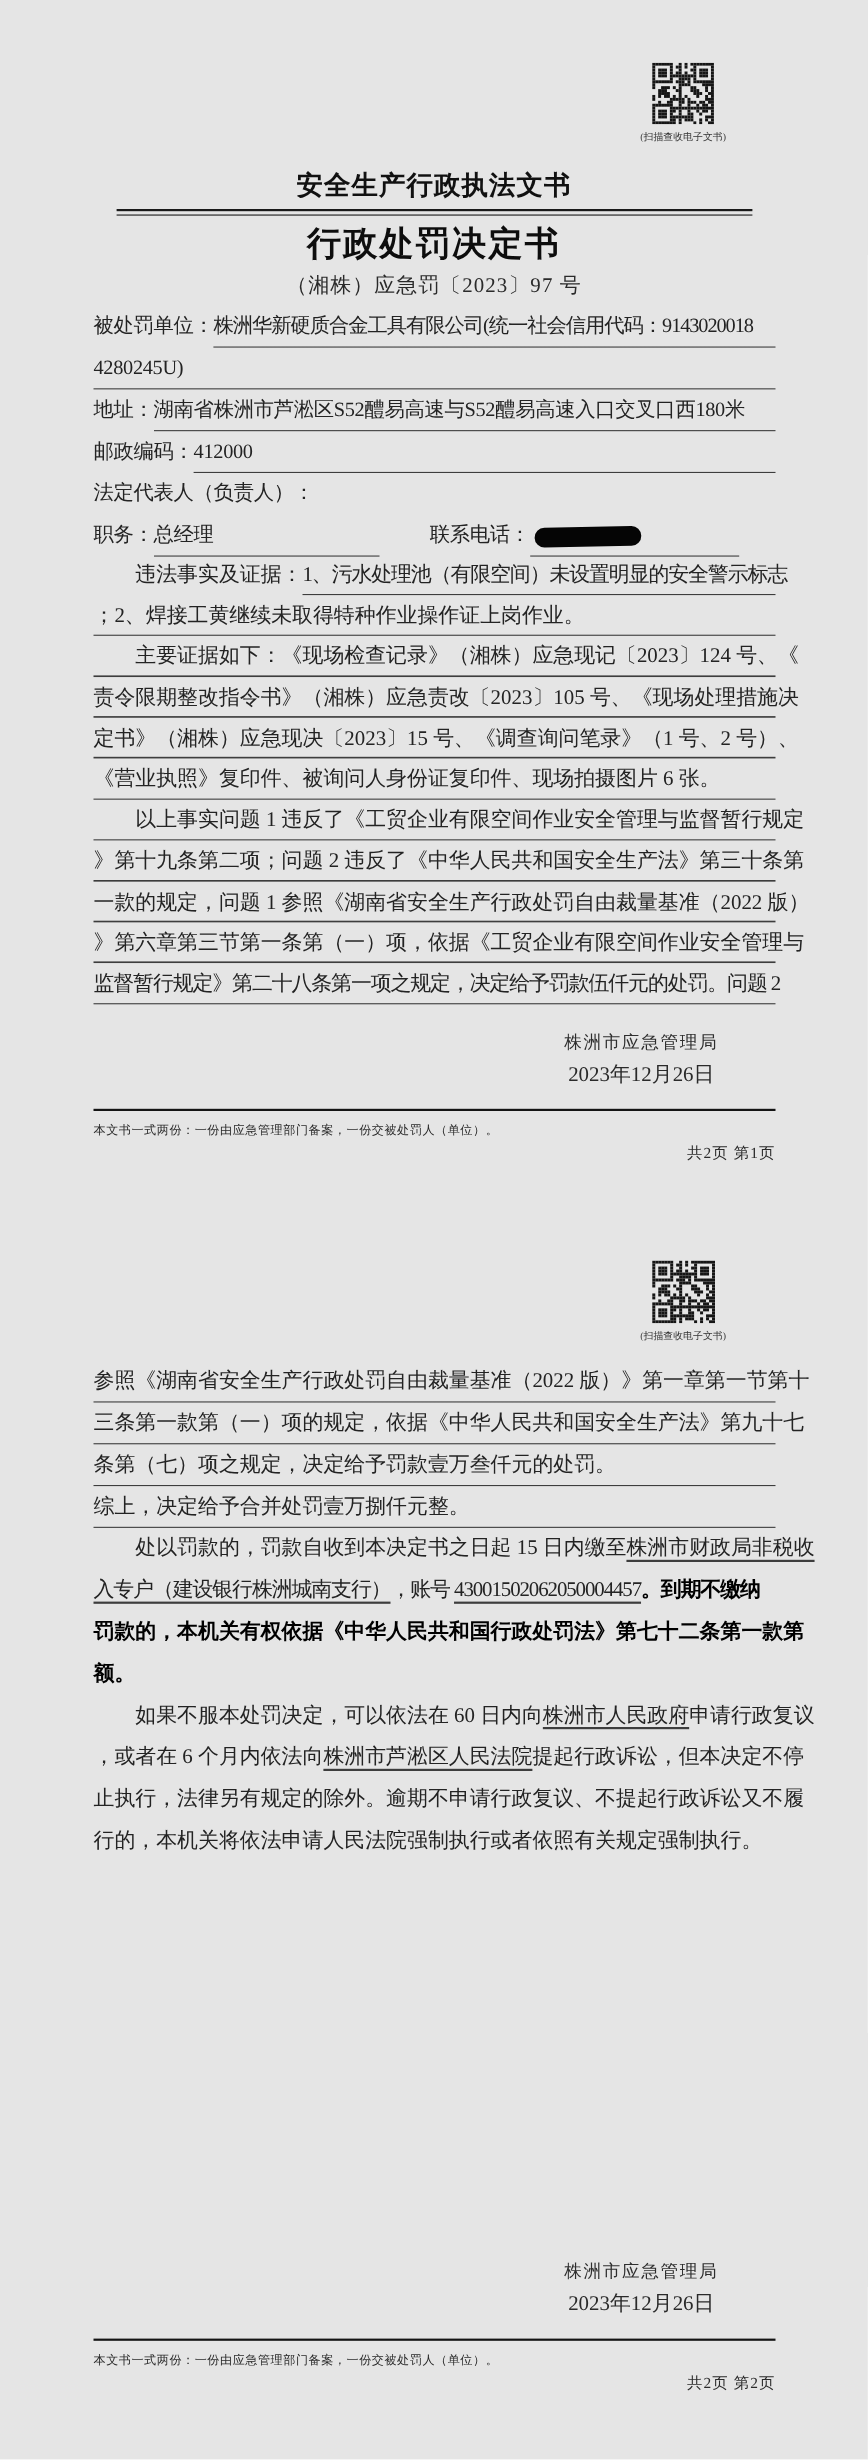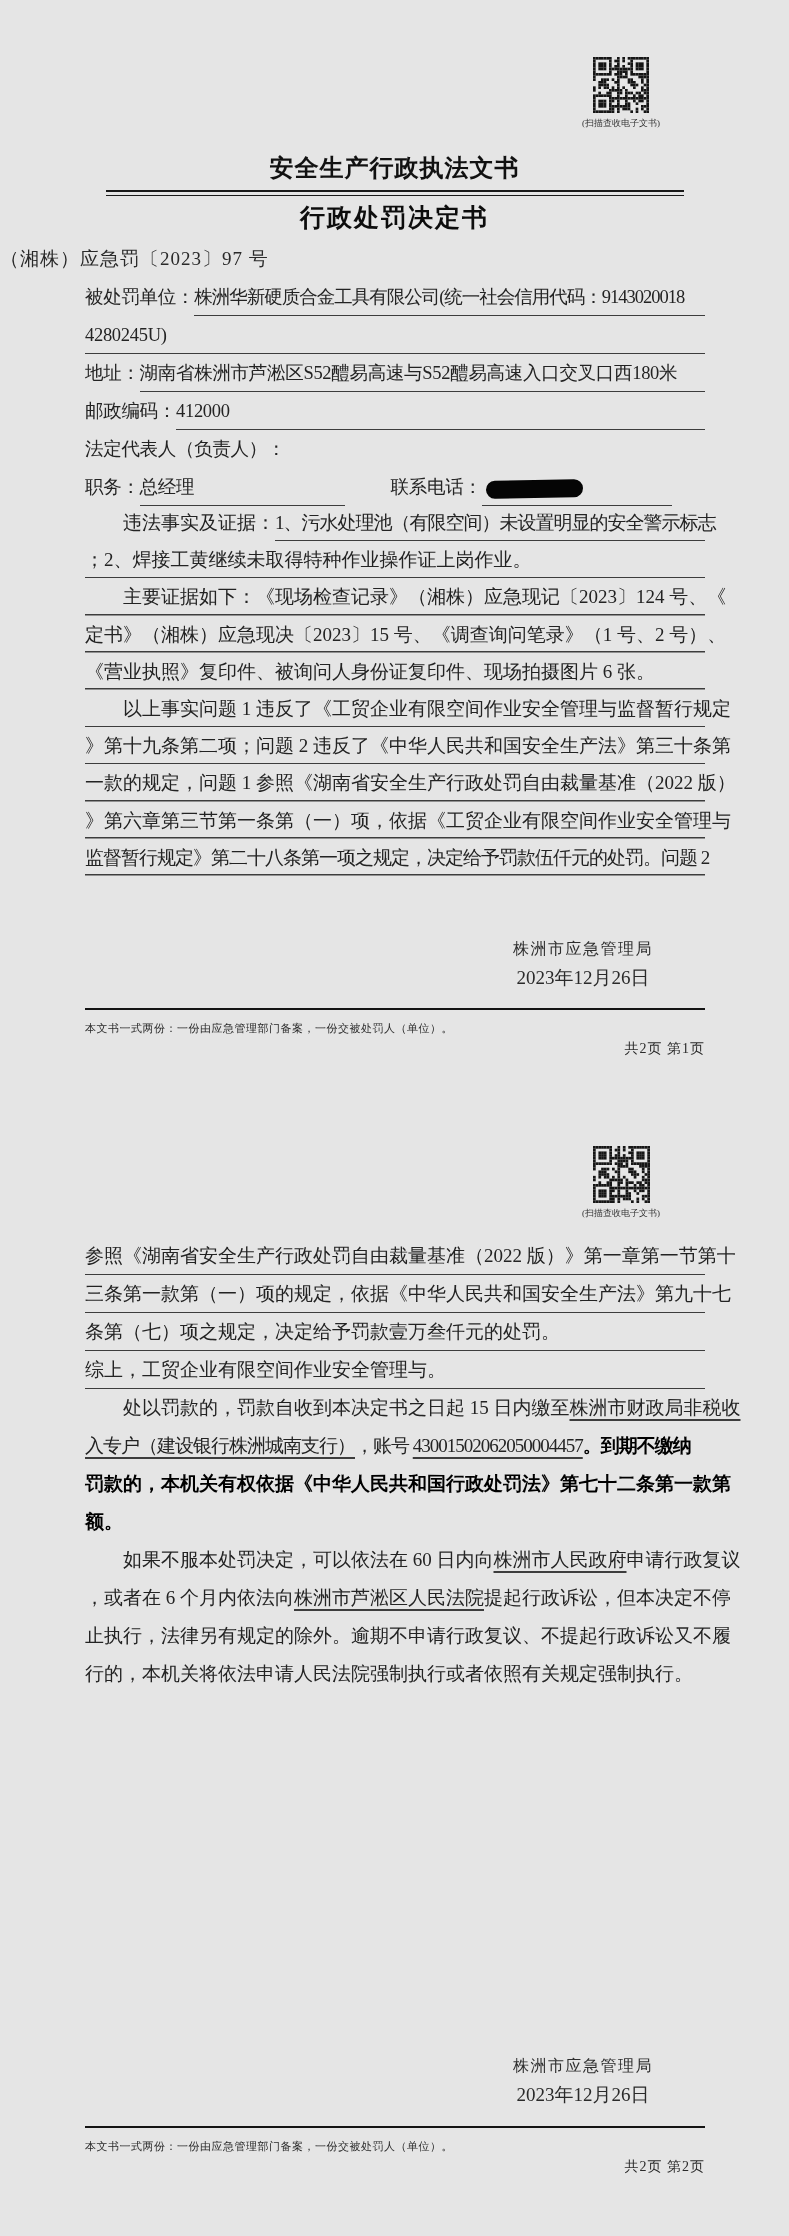--- a/index.html
+++ b/index.html
@@ -16,24 +16,24 @@
     font-family:"Liberation Sans","DejaVu Sans",sans-serif;
     font-weight:bold;font-size:24px;letter-spacing:1px;color:#111;
   }
   .double-rule{
     left:106px;top:190px;width:578px;height:3px;
     border-top:2.5px solid #1a1a1a;border-bottom:1.5px solid #1a1a1a;
   }
   .doc-title{
     left:0;right:0;top:201px;text-align:center;
     font-family:"Liberation Sans","DejaVu Sans",sans-serif;
-    font-weight:bold;font-size:25px;letter-spacing:2px;color:#0d0d0d;
+    font-weight:bold;font-size:31px;letter-spacing:2px;color:#0d0d0d;
   }
   .doc-number{
-    left:0;right:0;top:246px;text-align:left;
+    left:0;right:0;top:246px;text-align:center;
     font-size:19px;letter-spacing:1px;color:#2a2a2a;
   }
   
   .qr-box{width:90px;text-align:center;}
   .qr-caption{font-size:9px;color:#333;letter-spacing:0;white-space:nowrap;}
   
   .fields{left:85px;top:278px;width:620px;font-size:18.5px;letter-spacing:-0.3px;}
   .frow{display:flex;height:38px;line-height:38px;white-space:nowrap;}
   .flabel{flex:none;}
   .fval{flex:1;min-width:0;}
@@ -365,20 +365,21 @@
   </div>
 
   <div class="abs body1">
     <div class="bl frow">
       <span class="flabel indpad">违法事实及证据：</span>
       <span class="fval u tight">1、污水处理池（有限空间）未设置明显的安全警示标志</span>
     </div>
     <div class="bl u">；2、焊接工黄继续未取得特种作业操作证上岗作业。</div>
 
     <div class="bl u ind">主要证据如下：《现场检查记录》（湘株）应急现记〔2023〕124 号、《</div>
+    <div class="bl u">责令限期整改指令书》（湘株）应急责改〔2023〕105 号、《现场处理措施决</div>
     <div class="bl u">定书》（湘株）应急现决〔2023〕15 号、《调查询问笔录》（1 号、2 号）、</div>
     <div class="bl u">《营业执照》复印件、被询问人身份证复印件、现场拍摄图片 6 张。</div>
 
     <div class="bl u ind">以上事实问题 1 违反了《工贸企业有限空间作业安全管理与监督暂行规定</div>
     <div class="bl u">》第十九条第二项；问题 2 违反了《中华人民共和国安全生产法》第三十条第</div>
     <div class="bl u">一款的规定，问题 1 参照《湖南省安全生产行政处罚自由裁量基准（2022 版）</div>
     <div class="bl u">》第六章第三节第一条第（一）项，依据《工贸企业有限空间作业安全管理与</div>
     <div class="bl u tight">监督暂行规定》第二十八条第一项之规定，决定给予罚款伍仟元的处罚。问题 2</div>
   </div>
 
@@ -646,21 +647,21 @@
         <rect x="57" y="60" width="3" height="3" fill="#151515"></rect>
         <rect x="60" y="60" width="3" height="3" fill="#151515"></rect>
       </svg>
     <div class="qr-caption">(扫描查收电子文书)</div>
   </div>
 
   <div class="abs body2">
     <div class="bl u">参照《湖南省安全生产行政处罚自由裁量基准（2022 版）》第一章第一节第十</div>
     <div class="bl u">三条第一款第（一）项的规定，依据《中华人民共和国安全生产法》第九十七</div>
     <div class="bl u">条第（七）项之规定，决定给予罚款壹万叁仟元的处罚。</div>
-    <div class="bl u">综上，工贸企业有限空间作业安全管理与。</div>
+    <div class="bl u">综上，决定给予合并处罚壹万捌仟元整。</div>
 
     <div class="bl ind"><span>处以罚款的，罚款自收到本决定书之日起 15 日内缴至</span><span class="iu">株洲市财政局非税收</span></div>
     <div class="bl tight"><span class="iu">入专户（建设银行株洲城南支行）</span><span>，账号 </span><span class="iu">43001502062050004457</span><span class="b">。到期不缴纳</span></div>
     <div class="bl b">罚款的，本机关有权依据《中华人民共和国行政处罚法》第七十二条第一款第</div>
     <div class="bl b">额。</div>
 
     <div class="bl ind"><span>如果不服本处罚决定，可以依法在 60 日内向</span><span class="iu">株洲市人民政府</span><span>申请行政复议</span></div>
     <div class="bl"><span>，或者在 6 个月内依法向</span><span class="iu">株洲市芦淞区人民法院</span><span>提起行政诉讼，但本决定不停</span></div>
     <div class="bl">止执行，法律另有规定的除外。逾期不申请行政复议、不提起行政诉讼又不履</div>
     <div class="bl">行的，本机关将依法申请人民法院强制执行或者依照有关规定强制执行。</div>

